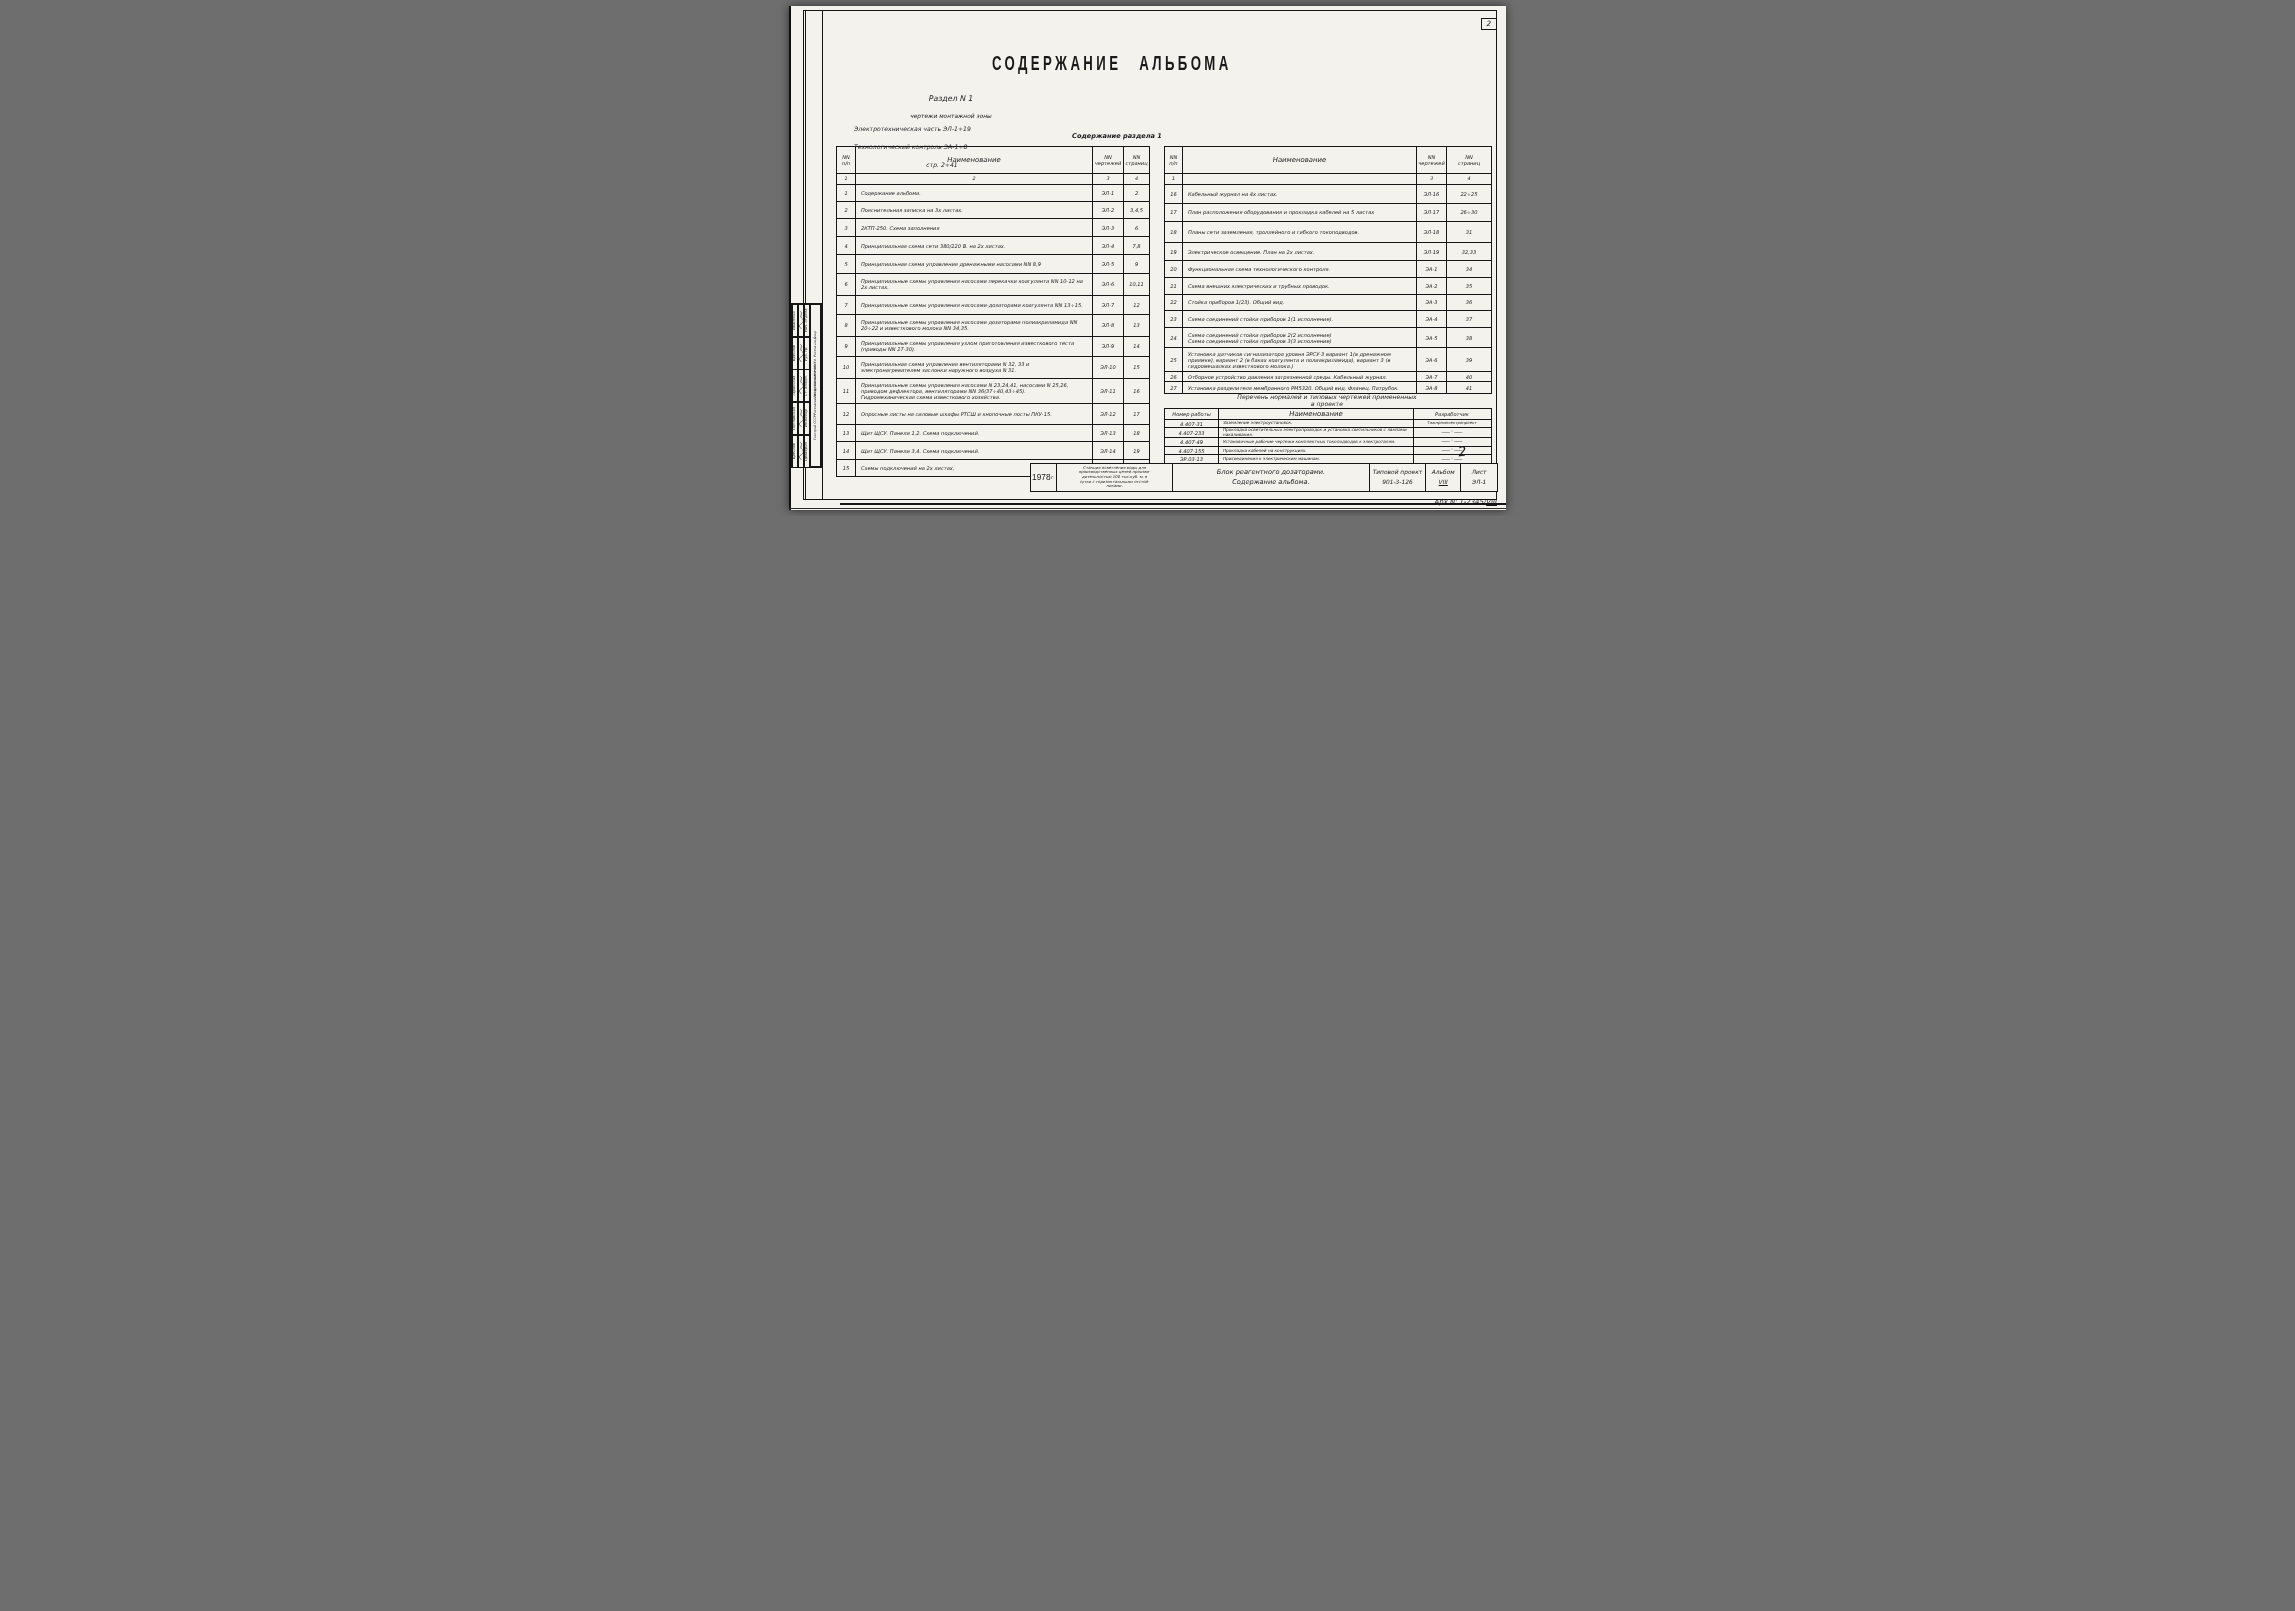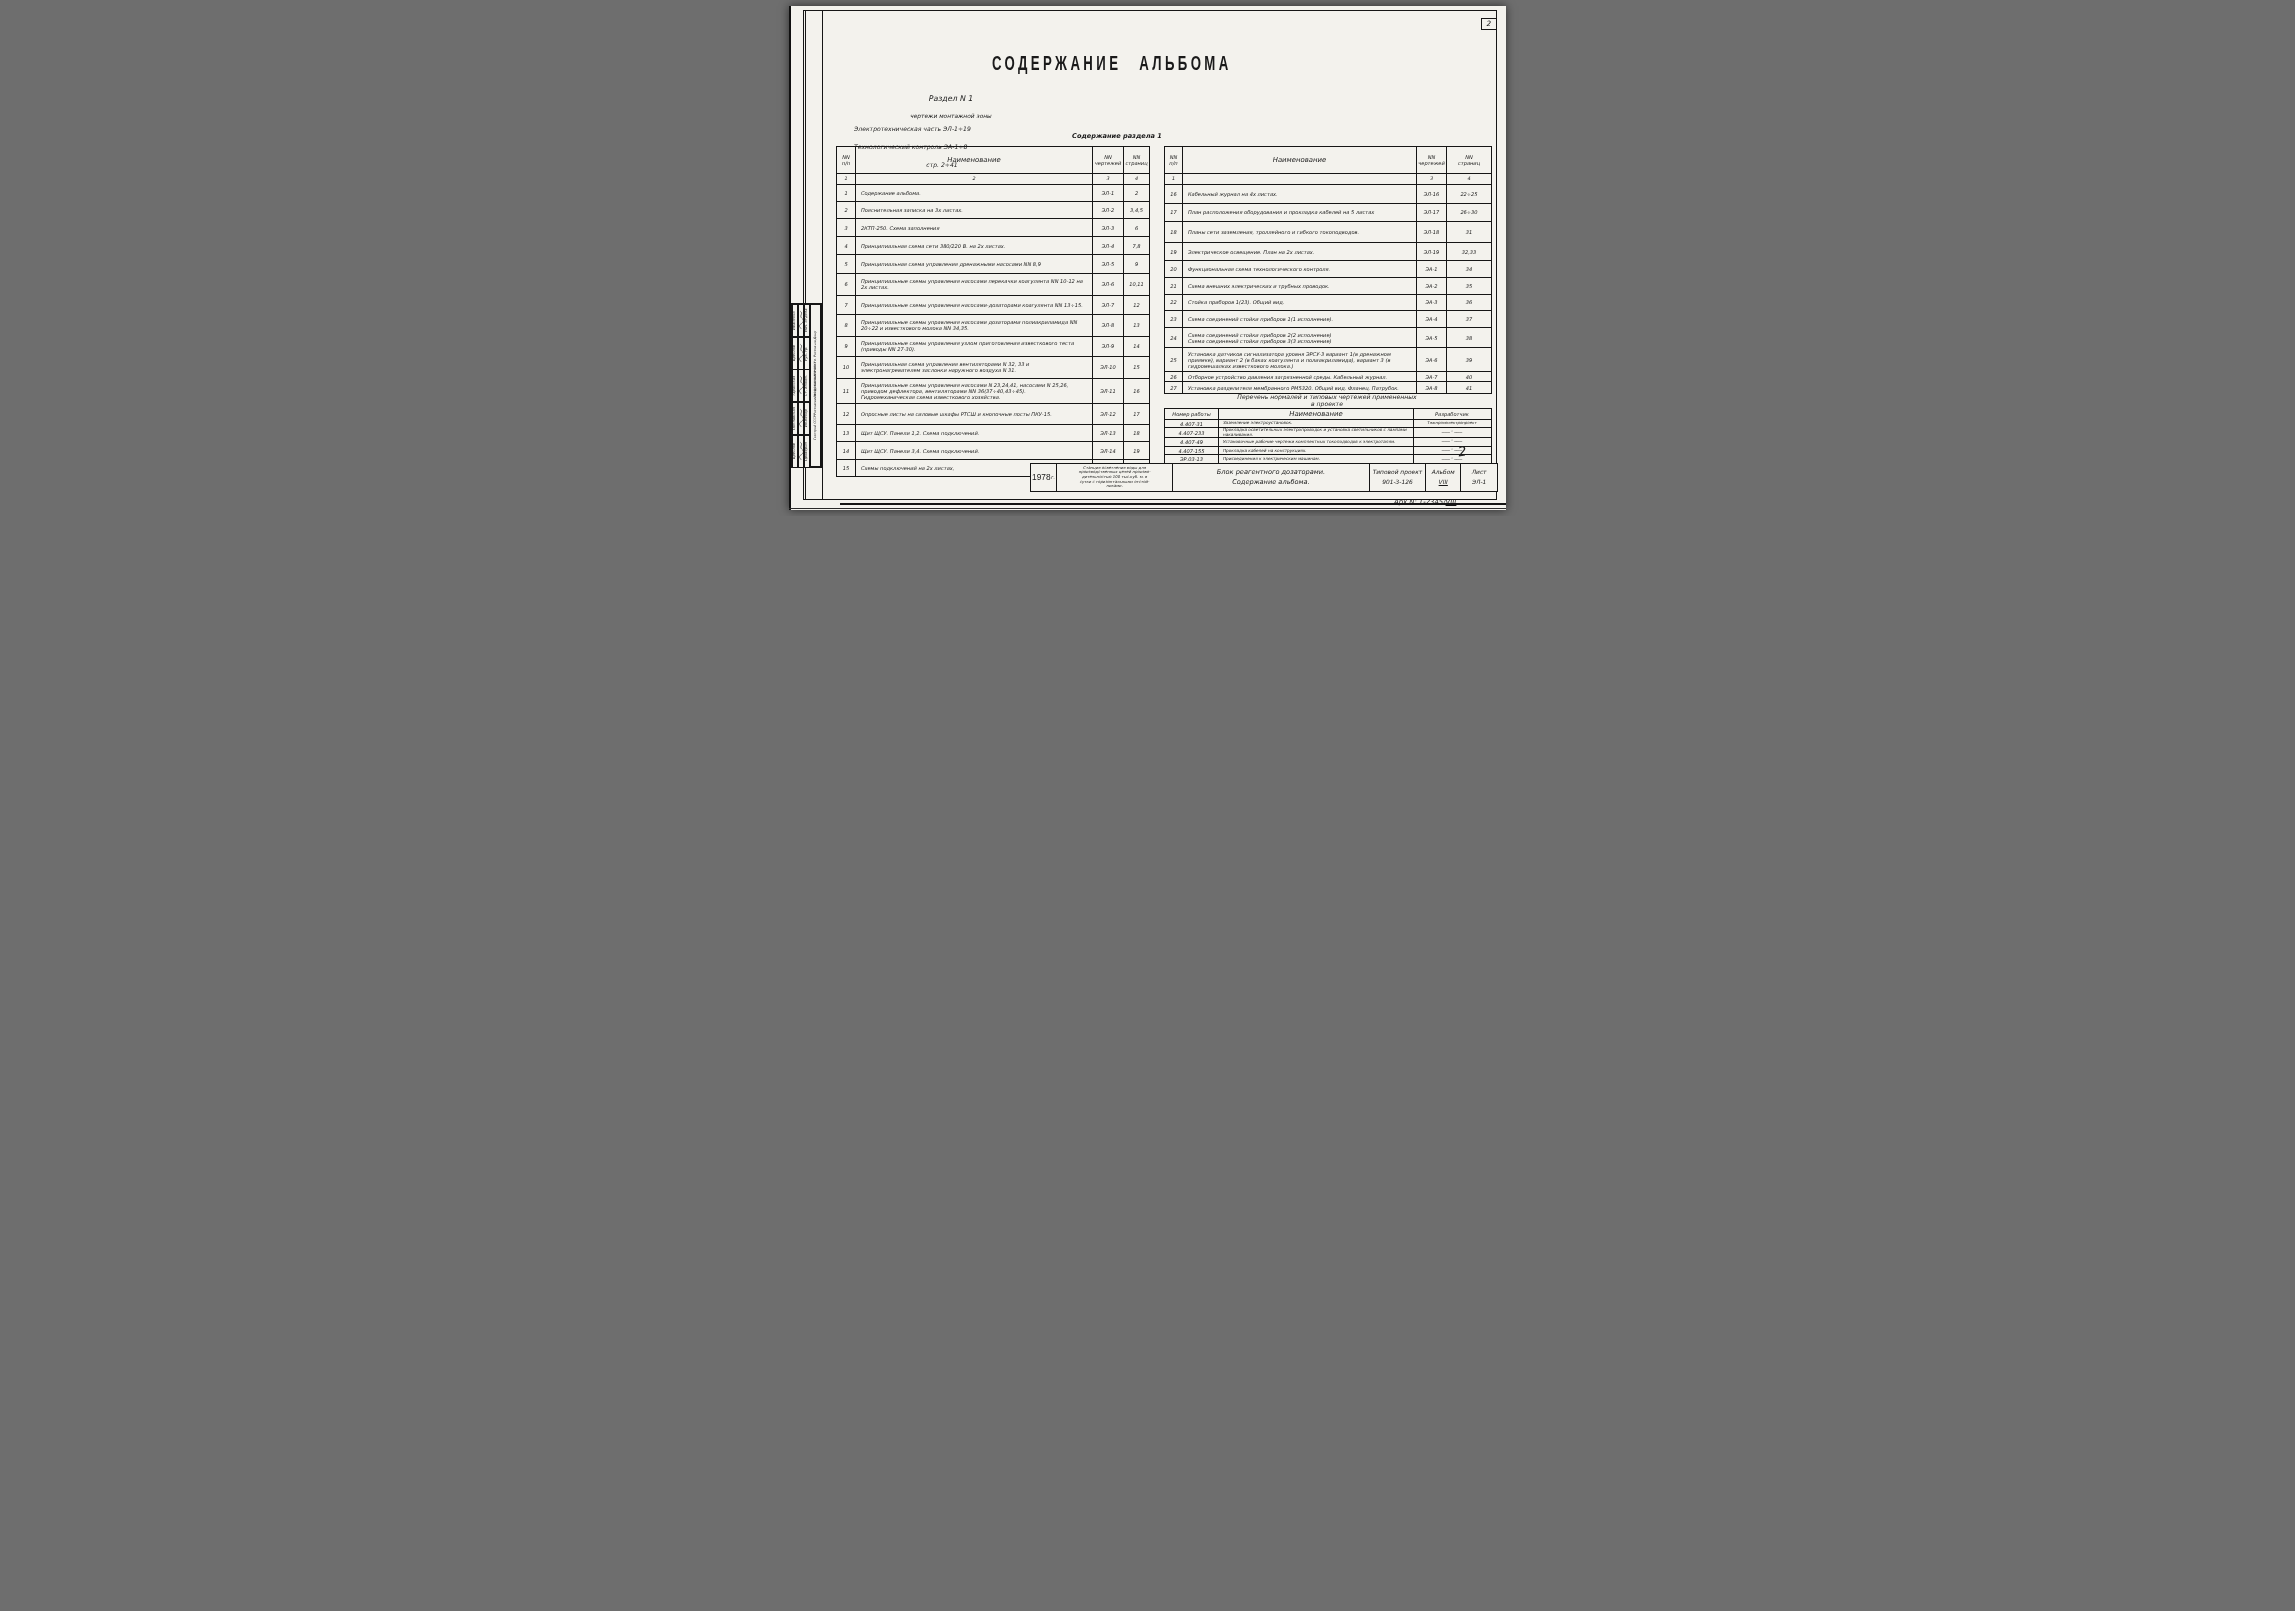--- a/index.html
+++ b/index.html
@@ -49,21 +49,21 @@
   .tb-cell:last-child{border-right:none;}
   .tb-year{width:26px;flex-direction:row;align-items:center;justify-content:center;}
   .tb-year .yr{font-size:8.3px;font-style:normal;font-family:"Liberation Sans",sans-serif;}
   .tb-year .yrs{font-size:4.4px;margin-left:0.5px;}
   .tb-obj{width:117px;font-size:3.9px;line-height:1.18;white-space:pre-line;}
   .tb-main{width:197px;font-size:6.6px;line-height:1.6;}
   .tb-proj{width:57px;font-size:5.9px;line-height:1.7;}
   .tb-alb{width:35px;font-size:5.9px;line-height:1.7;}
   .tb-sht{width:36px;font-size:5.9px;line-height:1.7;}
   .rom{text-decoration:underline;}
-  .arch{position:absolute;left:605px;top:492px;width:103px;font-style:italic;font-size:6.9px;}
+  .arch{position:absolute;left:605px;top:492px;width:103px;text-align:right;font-style:italic;font-size:6.9px;}
   .hw2{position:absolute;left:669px;top:438px;font-size:13.2px;font-style:italic;transform:rotate(-8deg);}
   
   .stamp{position:absolute;left:2px;top:297px;width:31px;height:165px;border:1px solid #161616;box-sizing:border-box;background:#f3f2ed;}
   .scell{position:absolute;border:0.5px solid #161616;box-sizing:border-box;}
   .vtext{width:100%;height:100%;display:flex;align-items:center;justify-content:center;
     writing-mode:vertical-rl;transform:rotate(180deg);font-style:italic;font-size:3.7px;line-height:1;white-space:nowrap;}
   .vtext .org-line{font-size:3.2px;line-height:1.05;}
   .vtext .org-line.caps{font-weight:700;font-style:normal;font-size:2.9px;}
   .sig-svg{transform:rotate(-90deg);}
 </style>

